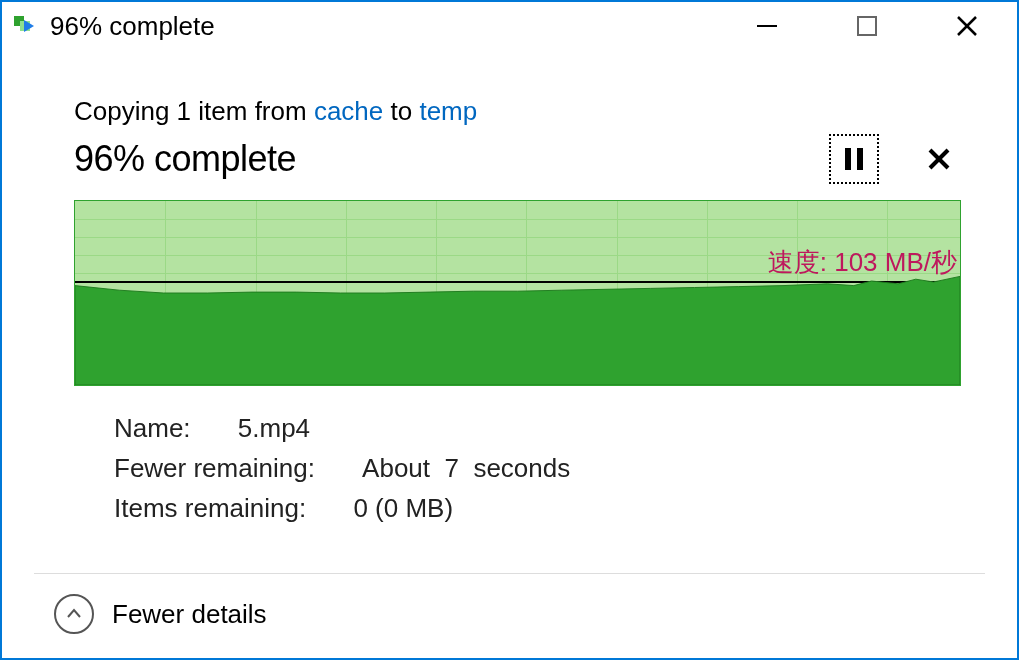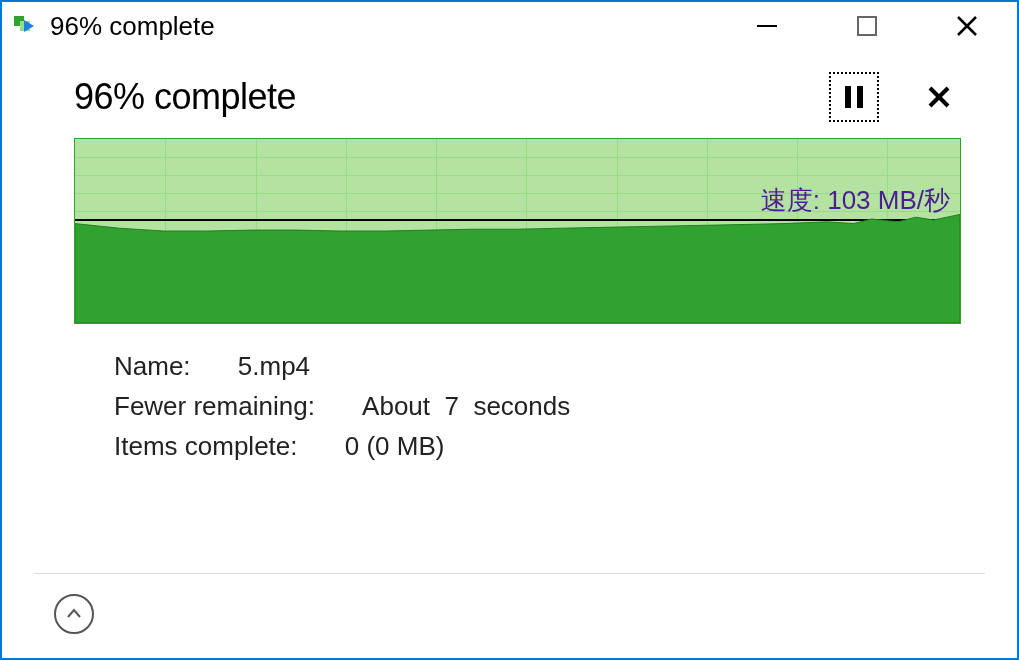--- a/index.html
+++ b/index.html
@@ -136,24 +136,24 @@
     border-left: 1px solid #9bd986;
   }
   .graph-wrap .axis-line {
     position: absolute;
     left: 0; right: 0;
     top: 80px;
     border-top: 2px solid #000;
   }
   .speed-label {
     position: absolute;
-    right: 10px;
+    right: 3px;
     top: 44px;
     font-size: 26px;
-    color: #4c1d95;
+    color: #be185d;
     background: transparent;
   }
   .area-fill {
     position: absolute;
     left: 0; right: 0; bottom: 0;
   }
 
   
   .details {
     margin-top: 22px;
@@ -219,20 +219,23 @@
         <svg width="28" height="28" viewBox="0 0 28 28">
           <line x1="5" y1="5" x2="23" y2="23" stroke="#000" stroke-width="2.5"></line>
           <line x1="23" y1="5" x2="5" y2="23" stroke="#000" stroke-width="2.5"></line>
         </svg>
       </div>
     </div>
   </div>
 
   <div class="content">
 
+    <div class="copy-line">
+      <span>Copying 1 item from </span><span class="link">cache</span><span> to </span><span class="link">temp</span>
+    </div>
 
     <div class="pct-row">
       <div class="pct-big">96% complete</div>
       <div class="spacer"></div>
       <div class="pause-btn">
         <div class="bar"></div>
         <div class="bar"></div>
       </div>
       <div class="cancel-x">
         <svg width="24" height="24" viewBox="0 0 24 24">
@@ -273,28 +276,29 @@
     </div>
 
     <div class="details">
       <div class="details-row">
         <span>Name: </span><span>5.mp4</span>
       </div>
       <div class="details-row">
         <span>Fewer remaining: </span><span>About  7  seconds</span>
       </div>
       <div class="details-row">
-        <span>Items complete: </span><span>0 (0 MB)</span>
+        <span>Items remaining: </span><span>0 (0 MB)</span>
       </div>
     </div>
 
   </div>
 
   <div class="footer-sep"></div>
   <div class="footer">
     <div class="chevron-circle">
       <svg width="18" height="18" viewBox="0 0 18 18">
         <polyline points="3,12 9,5 15,12" fill="none" stroke="#555" stroke-width="2"></polyline>
       </svg>
     </div>
+    <div class="footer-text">Fewer details</div>
   </div>
 
 </div>
 
 </body></html>

